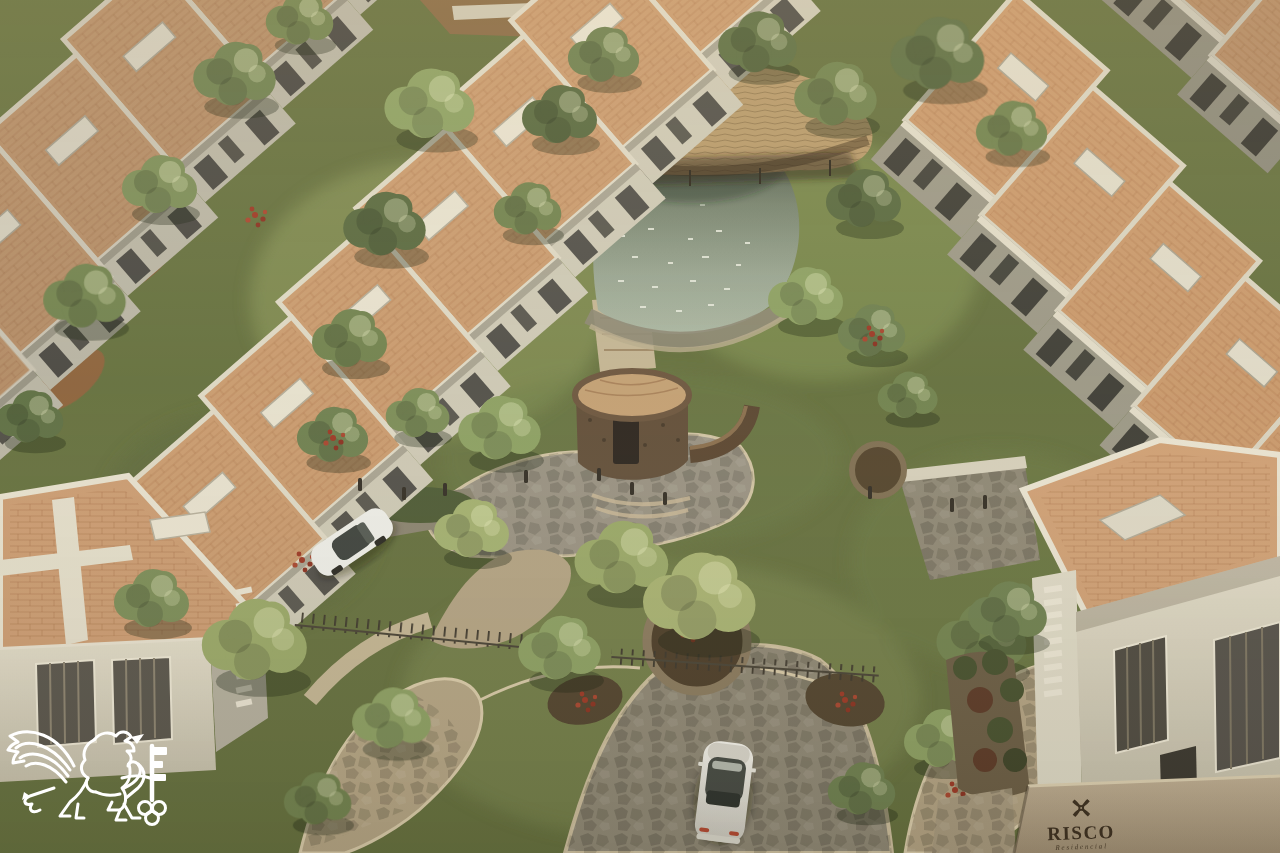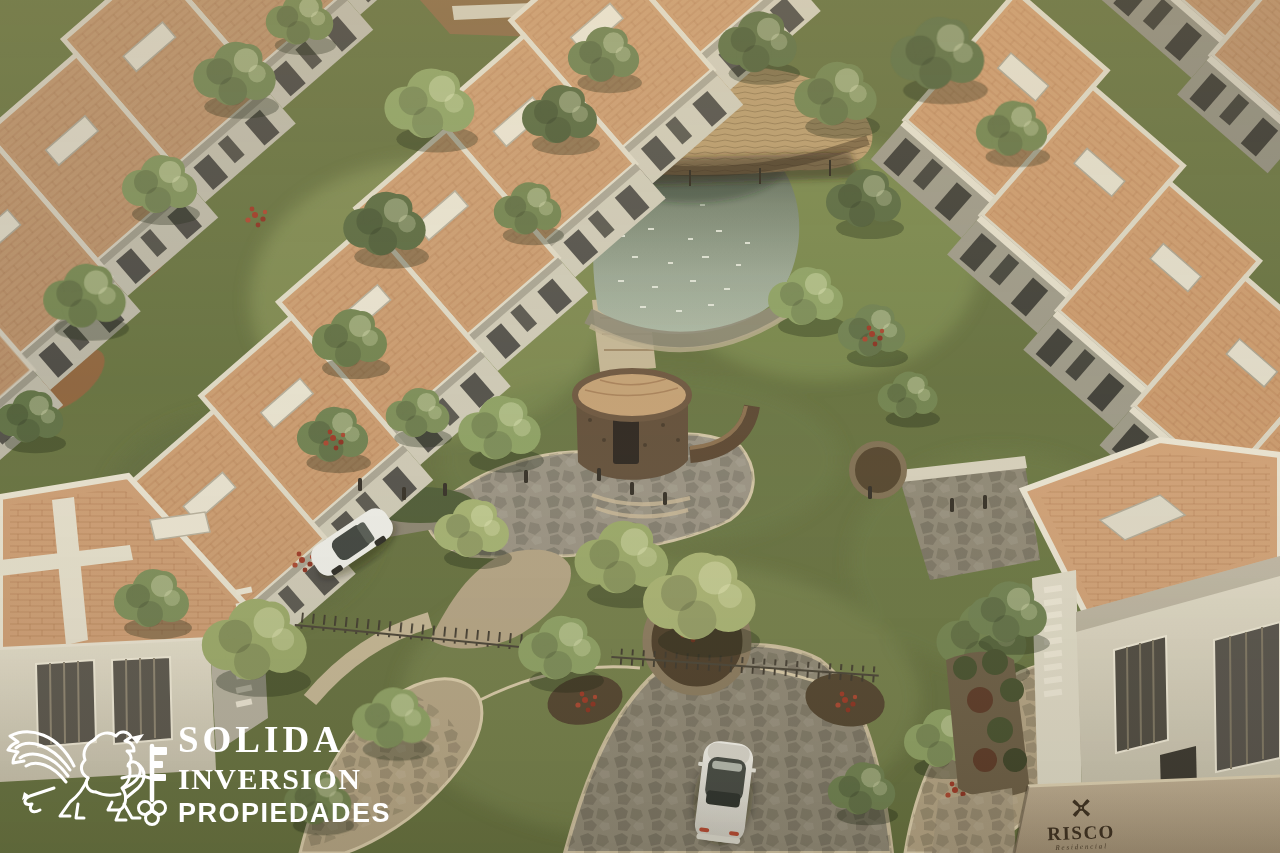--- a/index.html
+++ b/index.html
@@ -432,19 +432,14 @@
       <path d="M36,92 C28,96 24,92 28,86 C20,88 18,82 26,78 L50,70"></path>
       <path d="M26,78 l-8,4 l2,-8 z" fill="#fff" stroke="none"></path>
       <line x1="148" y1="28" x2="148" y2="82" stroke-width="4.5"></line>
       <path d="M148,30 h14 v6 h-14 M148,44 h10 v5 h-10 M148,57 h13 v5 h-13" fill="#fff" stroke-width="2"></path>
       <circle cx="141" cy="90" r="6.5"></circle>
           <circle cx="155" cy="90" r="6.5"></circle>
           <circle cx="148" cy="100" r="6.5"></circle>
       <path d="M118,60 C128,57 138,57 146,60"></path>
     </g>
   </svg>
-  <div class="wm-text">
-    <div class="wm-l1">SOLIDA</div>
-    <div class="wm-l2">INVERSION</div>
-    <div class="wm-l3">PROPIEDADES</div>
-  </div>
 </div>
 </div>
 
 </body></html>

